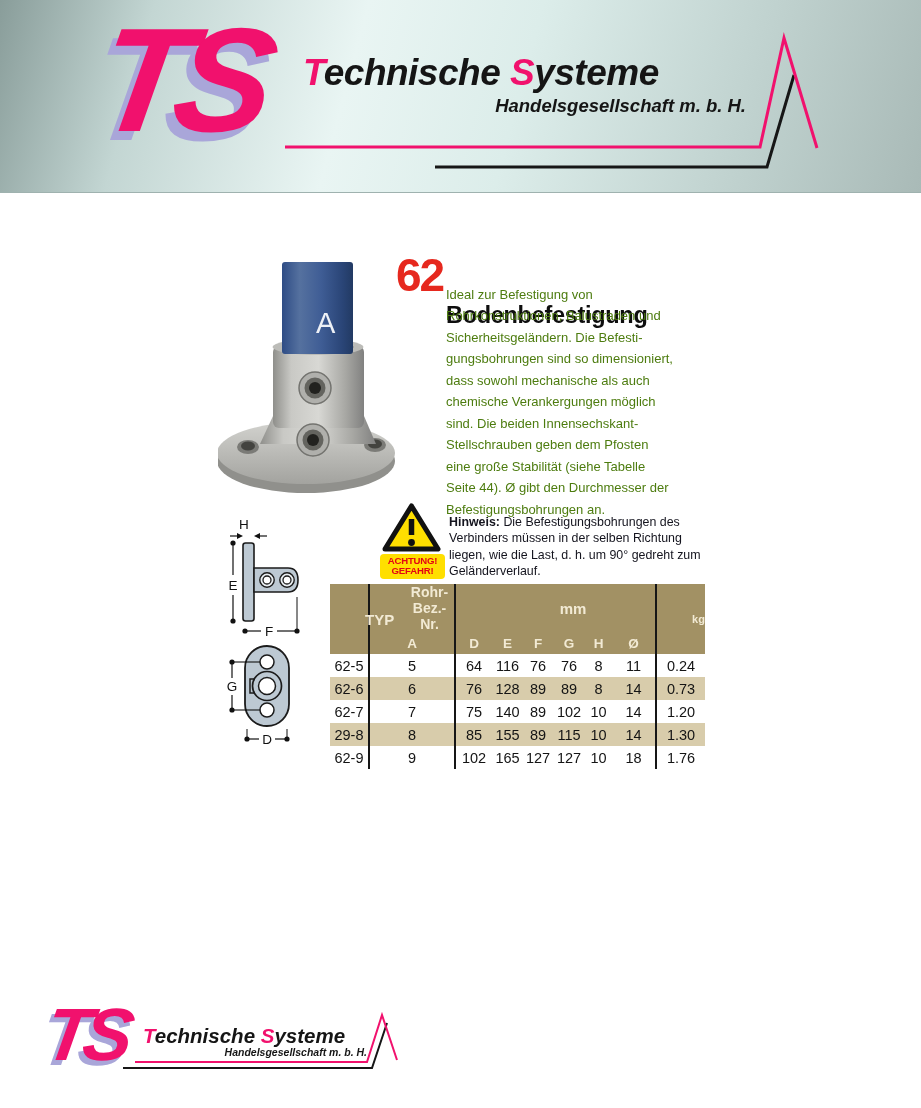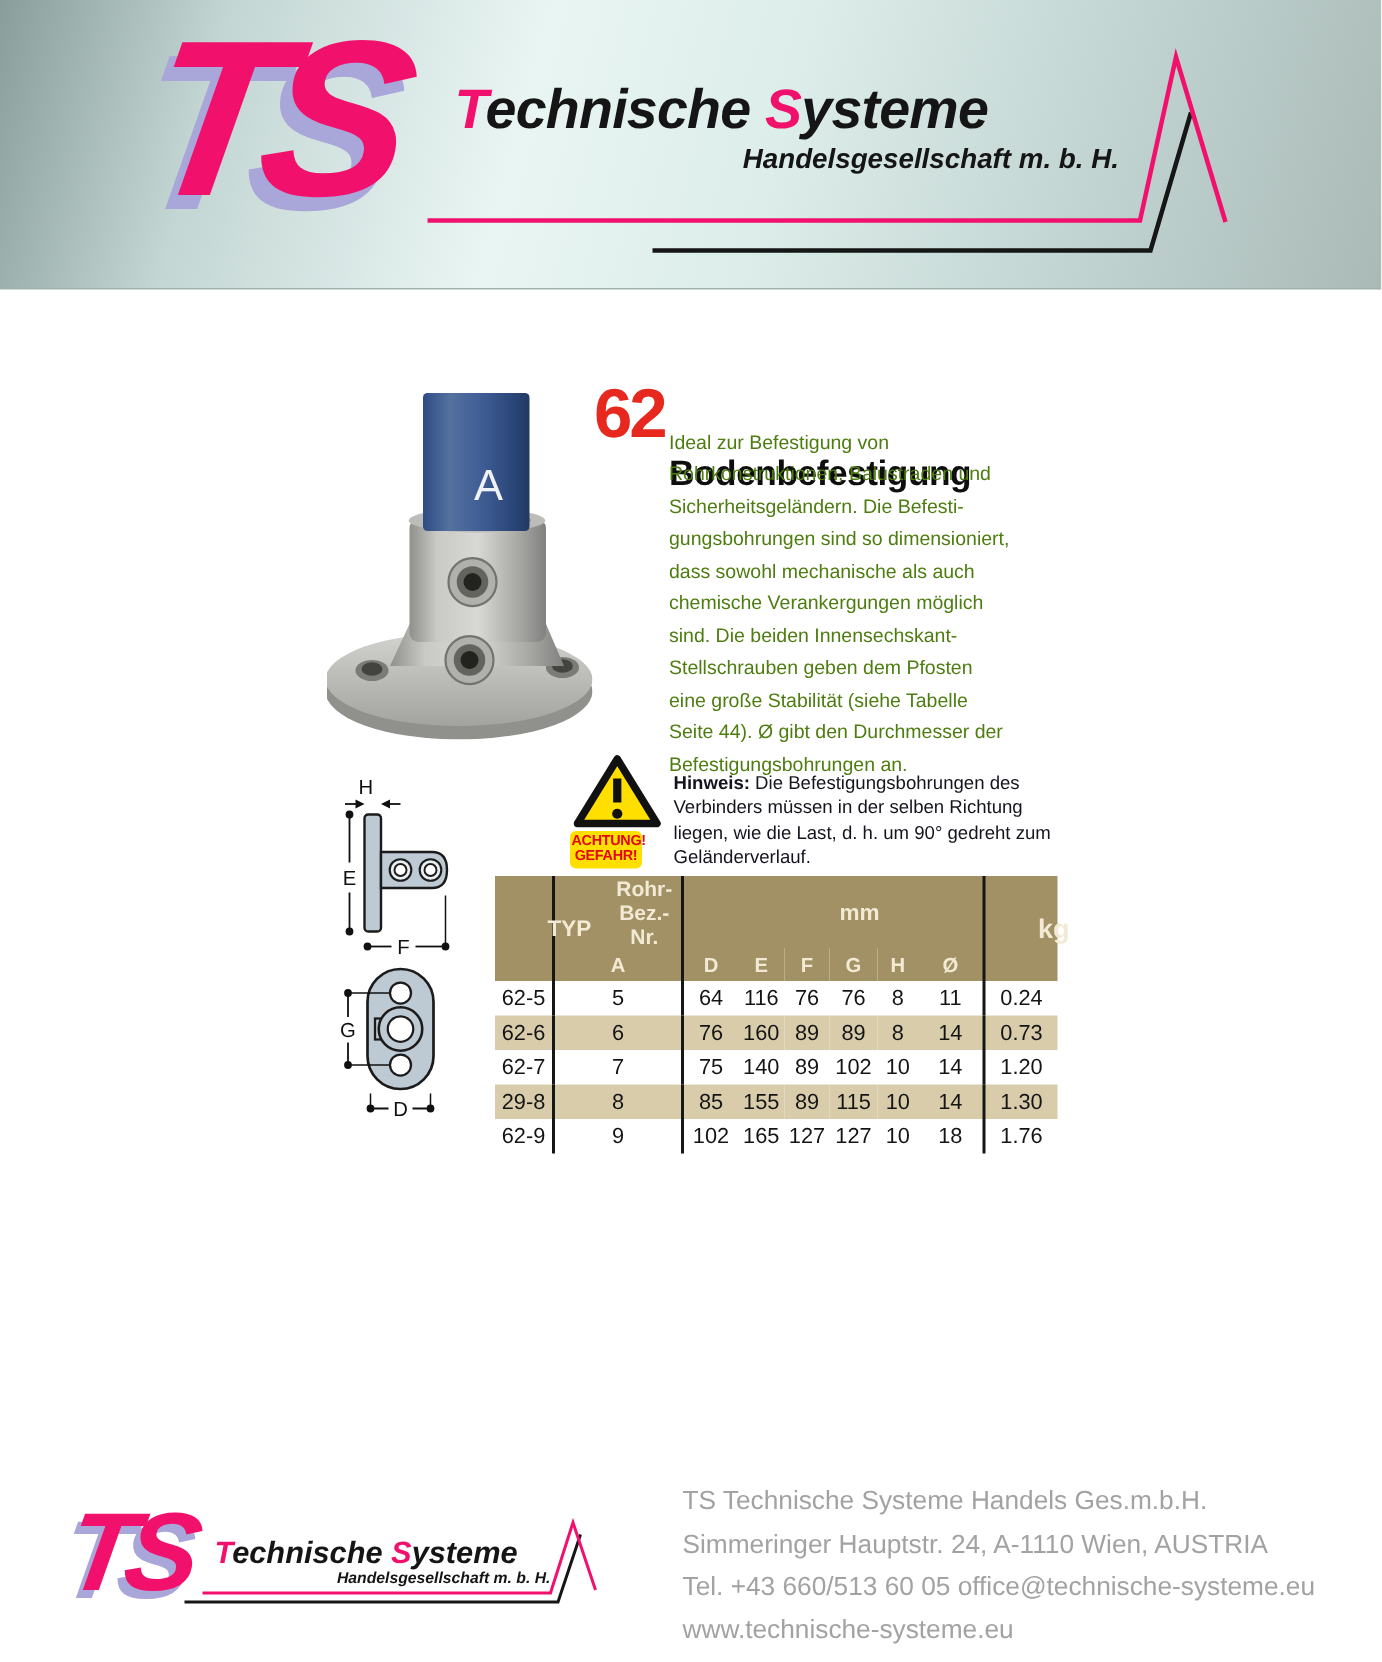--- a/index.html
+++ b/index.html
@@ -45,21 +45,21 @@
     position:absolute; left:446px; top:284px; width:278px;
     font-size:13px; line-height:21.45px; color:#4d7c0f; white-space:pre-line;
   }
 
   
   .tech-drawing { position:absolute; left:220px; top:503px; }
 
   
   .warn-triangle { position:absolute; left:382px; top:502px; }
   .warn-badge {
-    position:absolute; left:380px; top:554px; width:48px;
+    position:absolute; left:380px; top:554px; width:65px;
     background:#ffdf00; border-radius:4px; padding:2px 1px 3px 1px;
     font-size:9.6px; line-height:10px; font-weight:bold; color:#e30613;
     text-align:center; letter-spacing:-0.2px;
   }
   .note {
     position:absolute; left:449px; top:514px; width:268px;
     font-size:12.4px; line-height:16.3px; color:#14141e; white-space:pre-line;
   }
   .note b { font-weight:bold; }
 
@@ -68,21 +68,21 @@
     position:absolute; left:330px; top:584px;
     border-collapse:collapse; table-layout:fixed; width:375px;
   }
   .spec-table th, .spec-table td { text-align:center; vertical-align:middle; padding:0; }
   .spec-table th { background:#a29164; color:#f2ead4; font-weight:bold; }
   .spec-table tr.h1 th { height:23px;padding-left:35px; }
   .spec-table tr.h2 th { height:22px; font-size:13.5px; }
   .spec-table th.typ { font-size:15px; }
   .spec-table th.rohr { font-size:14px; }
   .spec-table th.mm  { font-size:15px; }
-  .spec-table th.kg  { font-size:18px;margin-left:28px; }
+  .spec-table th.kg  { font-size:11px;margin-left:28px; }
   .spec-table tbody td { height:23px; font-size:14.5px; color:#141414; }
   .spec-table tr.shaded td { background:#d8ccab; }
   .bR { border-right:2.5px solid #161616; }
 
   
   .ts-small {
     position:absolute; left:40px; top:998px;
     font-size:74px; line-height:1; font-weight:bold; font-style:italic;
     letter-spacing:-7px; color:#f1116d;
     transform:skewX(-9deg); transform-origin:left bottom;
@@ -278,21 +278,21 @@
         <td>76</td>
         <td>76</td>
         <td>8</td>
         <td class="bR">11</td>
         <td>0.24</td>
       </tr>
       <tr class="shaded">
         <td class="bR">62-6</td>
         <td class="bR">6</td>
         <td>76</td>
-        <td>160</td>
+        <td>128</td>
         <td>89</td>
         <td>89</td>
         <td>8</td>
         <td class="bR">14</td>
         <td>0.73</td>
       </tr>
       <tr>
         <td class="bR">62-7</td>
         <td class="bR">7</td>
         <td>75</td>
@@ -328,20 +328,14 @@
     </tbody>
   </table>
 
   <div class="ts-small">TS</div>
   <div class="f-brand-main"><span class="accent">T</span><span>echnische </span><span class="accent">S</span><span>ysteme</span></div>
   <div class="f-brand-sub">Handelsgesellschaft m. b. H.</div>
   <svg class="footer-lines" width="300" height="75" viewBox="0 0 300 75">
     <polyline points="10,68 259,68 274,23" fill="none" stroke="#161616" stroke-width="2"></polyline>
     <polyline points="22,62 254,62 269,15 284,60" fill="none" stroke="#f1116d" stroke-width="2"></polyline>
   </svg>
-  <div class="address">
-    <div>TS Technische Systeme Handels Ges.m.b.H.</div>
-    <div>Simmeringer Hauptstr. 24, A-1110  Wien, AUSTRIA</div>
-    <div>Tel. +43 660/513 60 05 office@technische-systeme.eu</div>
-    <div>www.technische-systeme.eu</div>
-  </div>
 
 </div>
 
 </body></html>

